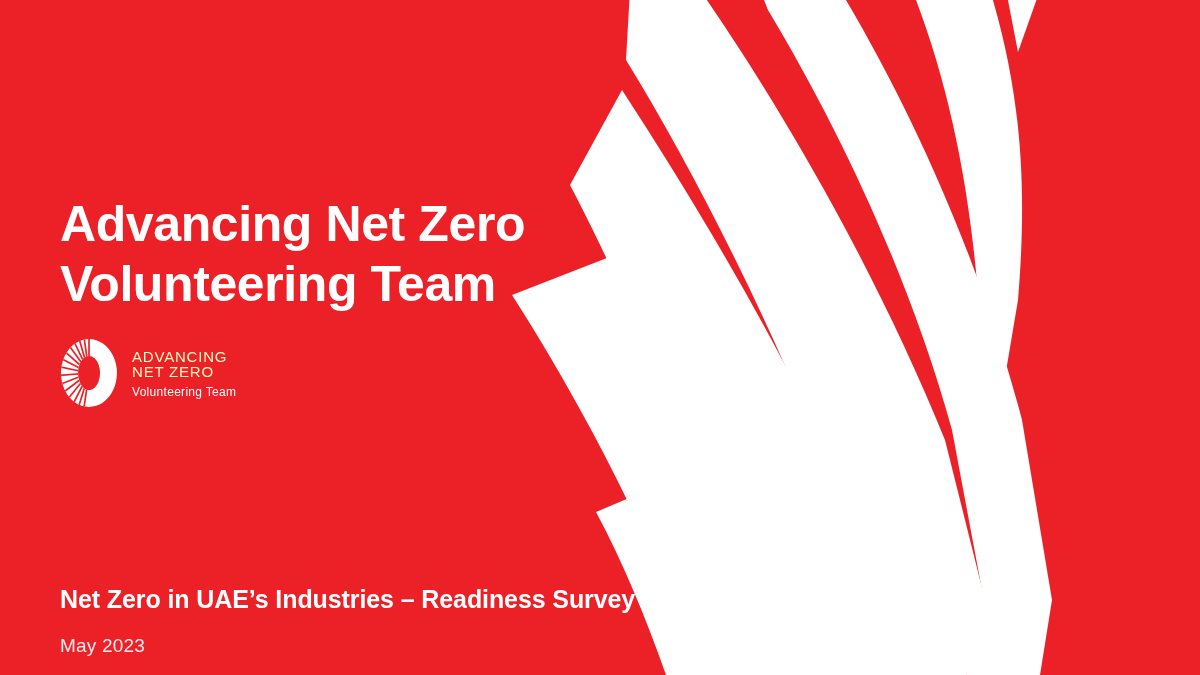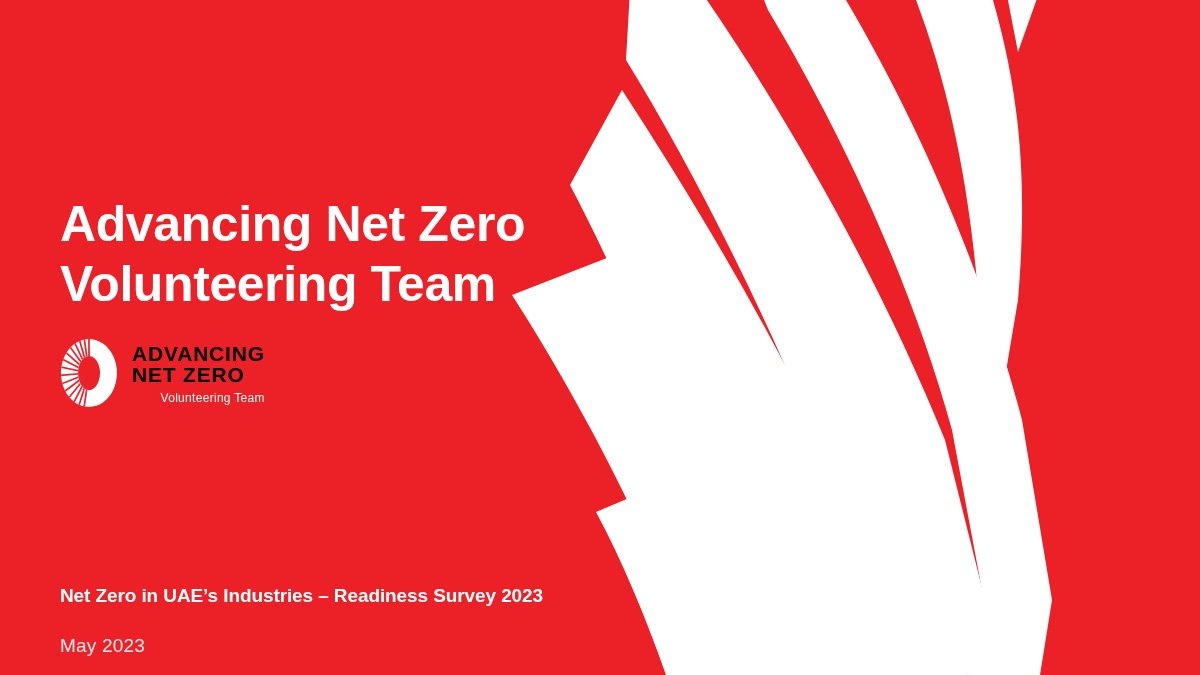--- a/index.html
+++ b/index.html
@@ -64,23 +64,23 @@
 
   .logo-text {
     display: flex;
     flex-direction: column;
     align-items: flex-start;
     line-height: 1;
   }
 
   .logo-word1,
   .logo-word2 {
-    color: #000000;
-    font-size: 21px;
-    font-weight: 700;
+    color: #fef9c3;
+    font-size: 15px;
+    font-weight: 400;
     letter-spacing: 0.8px;
   }
 
   .logo-word2 {
   }
 
   .logo-sub {
     color: #ffffff;
     font-size: 12px;
     font-weight: 300;
@@ -89,21 +89,21 @@
     align-self: flex-end;
   }
 
   
   .subtitle {
     position: absolute;
     left: 60px;
     top: 585px;
     z-index: 3;
     color: #ffffff;
-    font-size: 19px;
+    font-size: 25px;
     font-weight: 700;
     letter-spacing: -0.1px;
     white-space: nowrap;
   }
 
   .date {
     position: absolute;
     left: 60px;
     top: 635px;
     z-index: 3;

